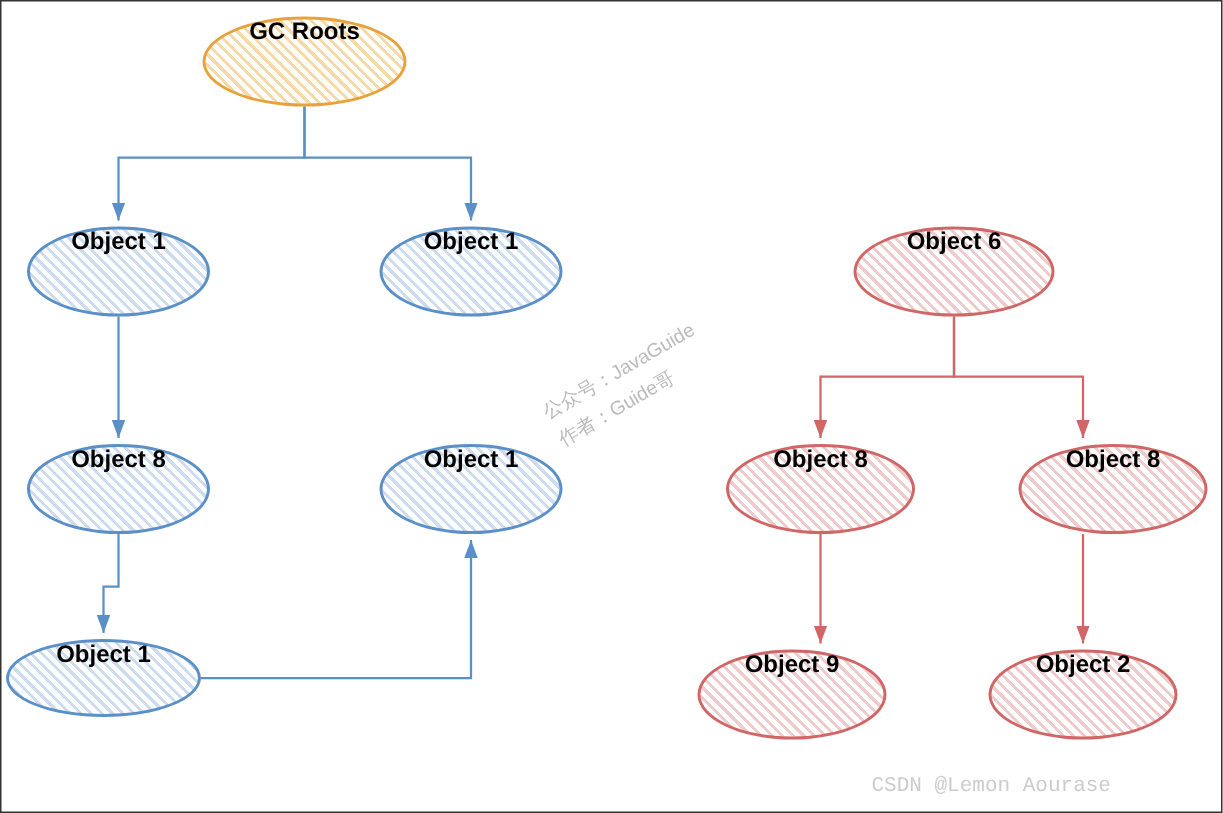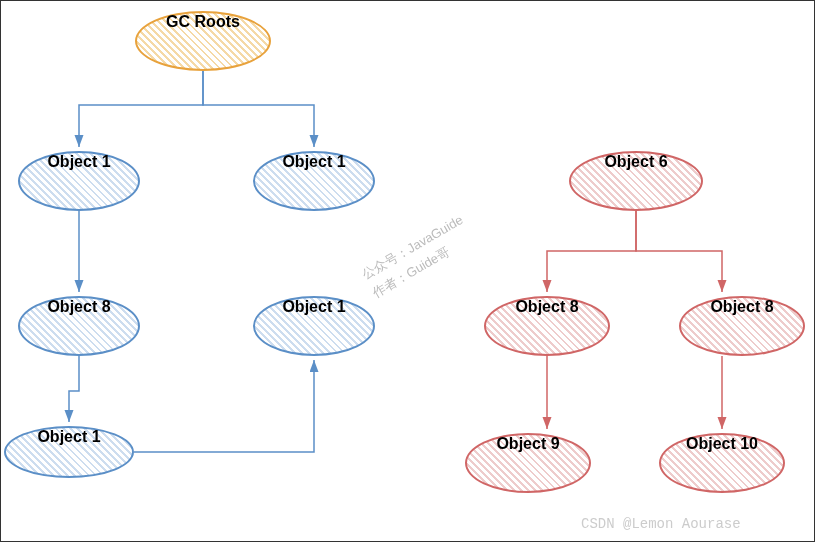--- a/index.html
+++ b/index.html
@@ -118,21 +118,21 @@
 
 <div class="node node-red" style="left:678px;top:295px;width:126px;height:60px">
   <span>Object 8</span>
 </div>
 
 <div class="node node-red" style="left:464px;top:432px;width:126px;height:60px">
   <span>Object 9</span>
 </div>
 
 <div class="node node-red" style="left:658px;top:432px;width:126px;height:60px">
-  <span>Object 10</span>
+  <span>Object 2</span>
 </div>
 
 <div class="watermark" style="left:360px;top:235px">
   <span>公众号：JavaGuide</span><br>
   <span>作者：Guide哥</span>
 </div>
 
 <div class="watermark2" style="left:580px;top:515px">
   <span>CSDN @Lemon Aourase</span>
 </div>

